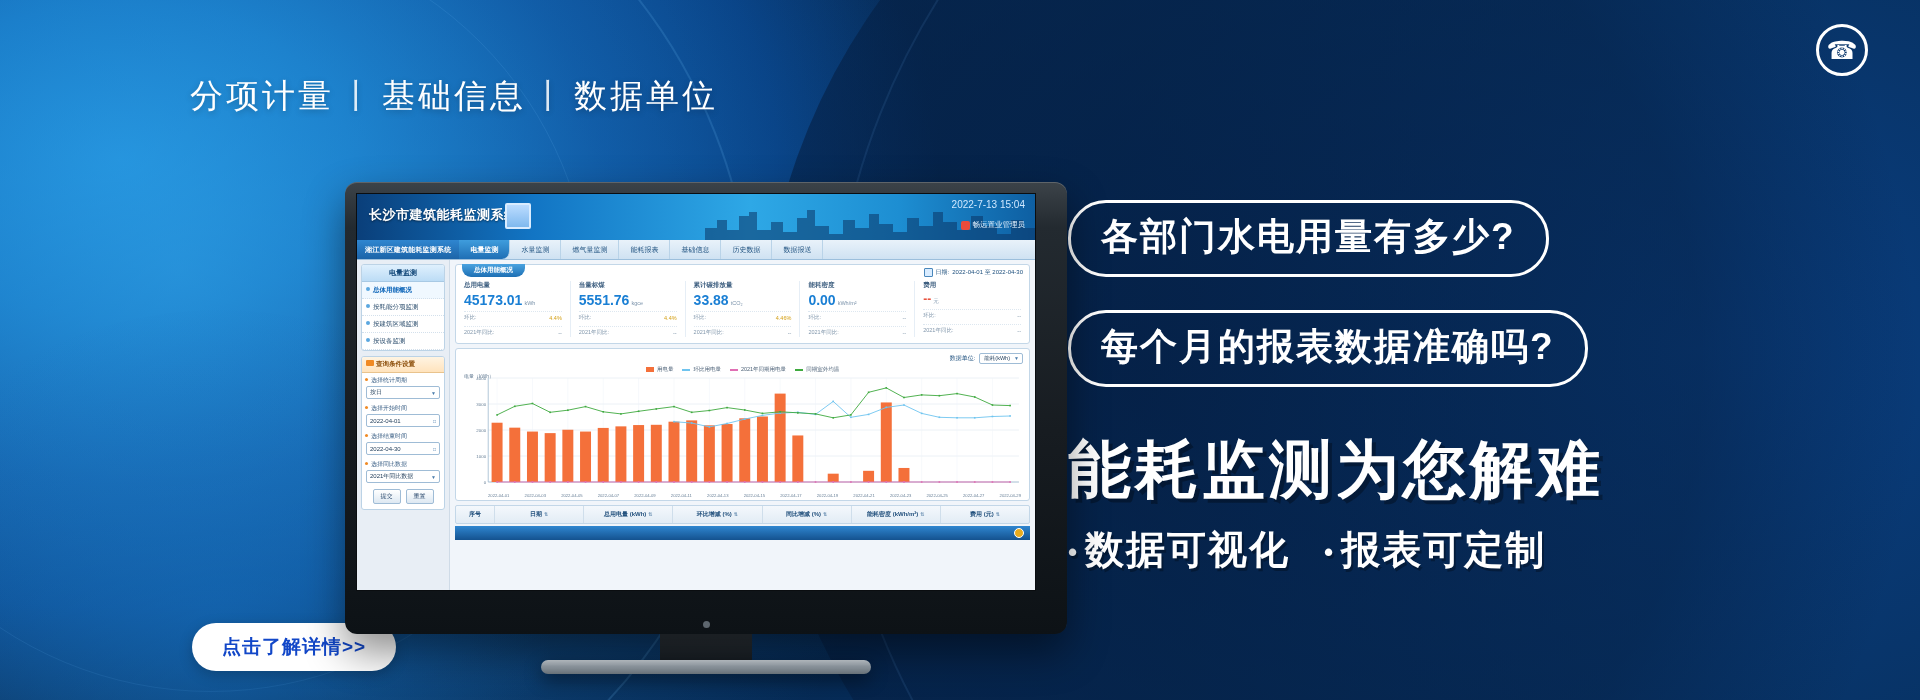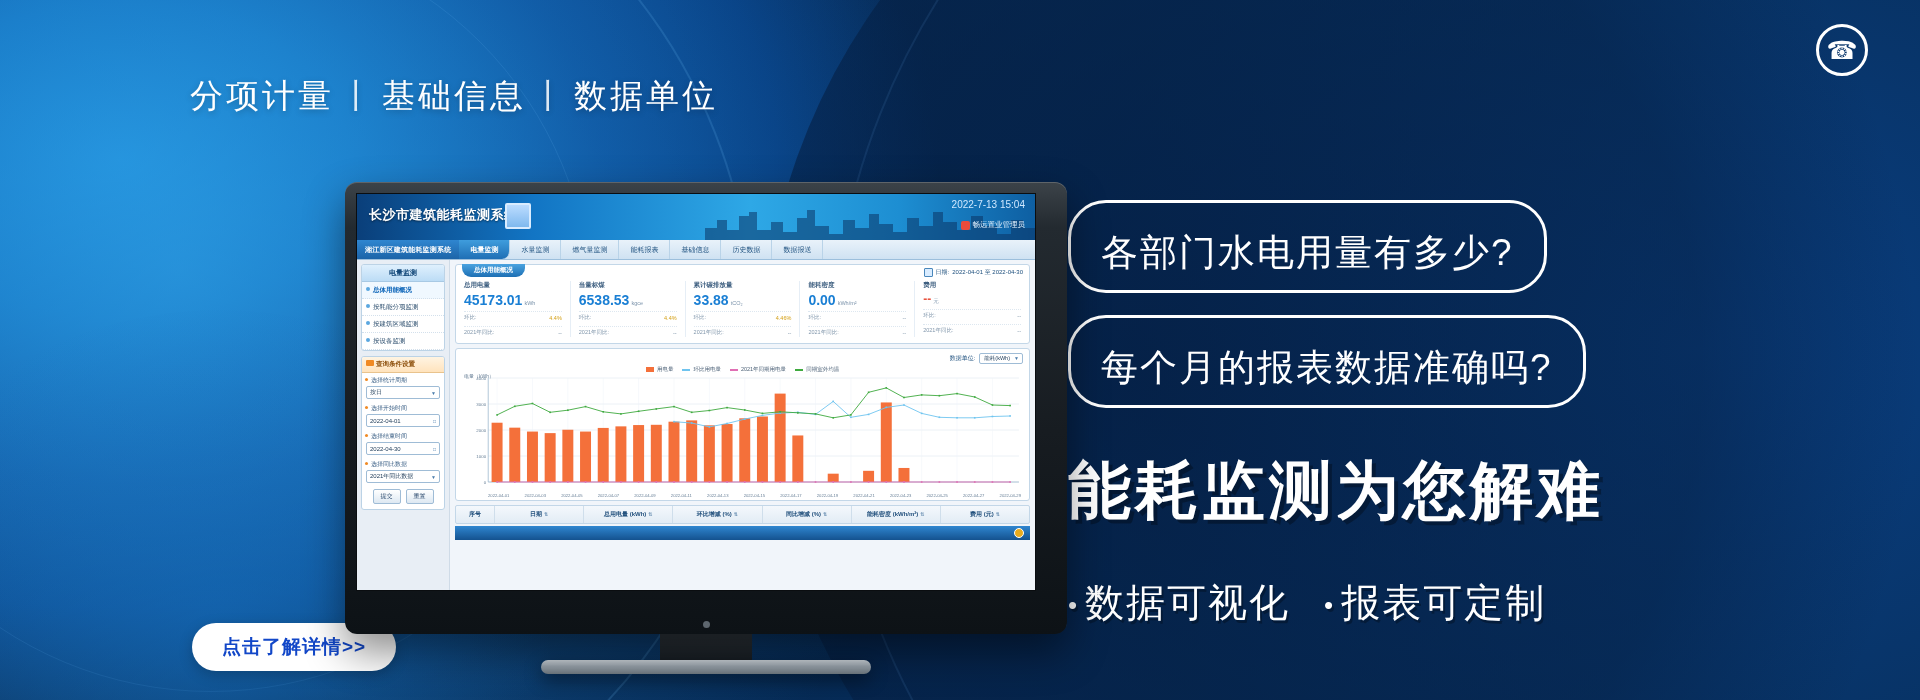--- a/index.html
+++ b/index.html
@@ -56,30 +56,30 @@
     position:absolute;left:192px;top:623px;
     background:#ffffff;border-radius:26px;padding:11px 30px;
     color:#1247c8;font-size:19px;font-weight:bold;letter-spacing:1px;
     box-shadow:0 4px 14px rgba(0,0,0,.22);white-space:nowrap;cursor:pointer;
   }
 
   
   .right{position:absolute;left:1068px;top:200px;width:810px;}
   .pill{
     display:inline-block;border:3px solid #ffffff;border-radius:38px;
-    padding:25px 30px 12px;color:#ffffff;font-size:37px;font-weight:normal;letter-spacing:2px;
+    padding:9px 30px 12px;color:#ffffff;font-size:37px;font-weight:bold;letter-spacing:2px;
     white-space:nowrap;
   }
-  .pill + .pill{margin-top:22px;}
+  .pill + .pill{margin-top:33px;}
   .bighead{
     margin-top:40px;color:#ffffff;font-size:63px;font-weight:bold;letter-spacing:4px;
     text-shadow:4px 4px 0 rgba(0,0,0,.30);white-space:nowrap;
   }
   .bullets{
-    margin-top:42px;color:#ffffff;font-size:39px;font-weight:normal;letter-spacing:2px;
+    margin-top:10px;color:#ffffff;font-size:39px;font-weight:bold;letter-spacing:2px;
     text-shadow:2px 3px 0 rgba(0,0,0,.28);white-space:nowrap;
   }
   .bullets .dot{font-size:26px;vertical-align:middle;margin-right:6px;}
   .bullets .gap{display:inline-block;width:34px;}
 
   
   .monitor{position:absolute;left:345px;top:182px;}
   .bezel{
     width:700px;height:430px;border-radius:12px;padding:11px 11px 11px 11px;
     background:linear-gradient(180deg,#3c4349 0%,#232a30 10%,#171c21 55%,#0d1216 100%);
@@ -357,21 +357,21 @@
                       <span>环比:</span>
                       <span class="up">4.4%</span>
                     </div>
                   <div class="kpi-row">
                       <span>2021年同比:</span>
                       <span>--</span>
                     </div>
                 </div>
                 <div class="kpi">
                   <div class="kpi-label">当量标煤</div>
-                  <div class="kpi-value"><span>6538.53</span><span class="kpi-unit">kgce</span></div>
+                  <div class="kpi-value"><span>5551.76</span><span class="kpi-unit">kgce</span></div>
                   <div class="kpi-row">
                       <span>环比:</span>
                       <span class="up">4.4%</span>
                     </div>
                   <div class="kpi-row">
                       <span>2021年同比:</span>
                       <span>--</span>
                     </div>
                 </div>
                 <div class="kpi">

